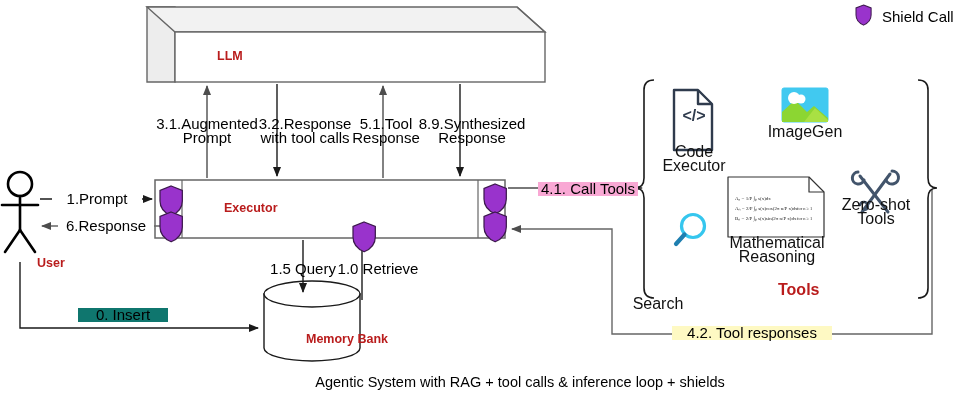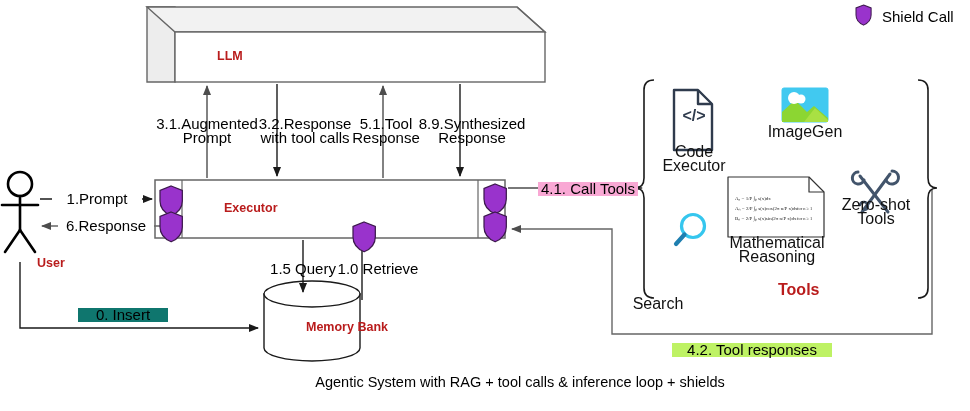--- a/index.html
+++ b/index.html
@@ -186,21 +186,21 @@
 
     <g transform="translate(856,5) scale(0.42)">
       <path d="M18,0 L36,7 L36,24 Q36,40 18,48 Q0,40 0,24 L0,7 z" fill="#9933cc" stroke="#3d1a4d" stroke-width="2.4"></path>
     </g>
   </svg>
 
   <div class="node-title" style="left:175px; top:49px; width:370px;">LLM</div>
 
   <div class="node-title" style="left:182px; top:201px; width:316px;">Executor</div>
 
-  <div class="node-title" style="left:264px; top:320px; width:116px;">Memory Bank</div>
+  <div class="node-title" style="left:264px; top:332px; width:116px;">Memory Bank</div>
 
   <div class="node-title" style="left:-5px; top:256px; width:52px;">User</div>
 
   <div class="node-title" style="left:736px; top:281px; width:90px; font-size:16px;">Tools</div>
 
   <div class="lbl" style="left: 78px; top: 308px; width: 90px; background: #0f766e;">0. Insert</div>
 
   <div class="lbl" style="left: 52px; top: 192px; width: 90px; background: rgb(255, 255, 255);">1.Prompt</div>
 
   <div class="lbl" style="left:265px; top:262px; width:76px;">1.5 Query</div>
@@ -208,21 +208,21 @@
   <div class="lbl" style="left:333px; top:262px; width:90px;">1.0 Retrieve</div>
 
   <div class="lbl" style="left:142px; top:117px; width:130px;">3.1.Augmented
 Prompt</div>
 
   <div class="lbl" style="left:240px; top:117px; width:130px;">3.2.Response
 with tool calls</div>
 
   <div class="lbl" style="left: 538px; top: 182px; width: 100px; background: #f9a8d4;">4.1. Call Tools</div>
 
-  <div class="lbl" style="left: 672px; top: 326px; width: 160px; background: #bef264; margin-top: 17px;">4.2. Tool responses</div>
+  <div class="lbl" style="left: 672px; top: 326px; width: 160px; background: #fef9c3;">4.2. Tool responses</div>
 
   <div class="lbl" style="left:336px; top:117px; width:100px;">5.1.Tool
 Response</div>
 
   <div class="lbl" style="left:412px; top:117px; width:120px;">8.9.Synthesized
 Response</div>
 
   <div class="lbl" style="left: 58px; top: 219px; width: 96px; background: rgb(255, 255, 255);">6.Response</div>
 
   <div class="tool-label" style="left:644px; top:145px; width:100px;">Code Executor</div>

